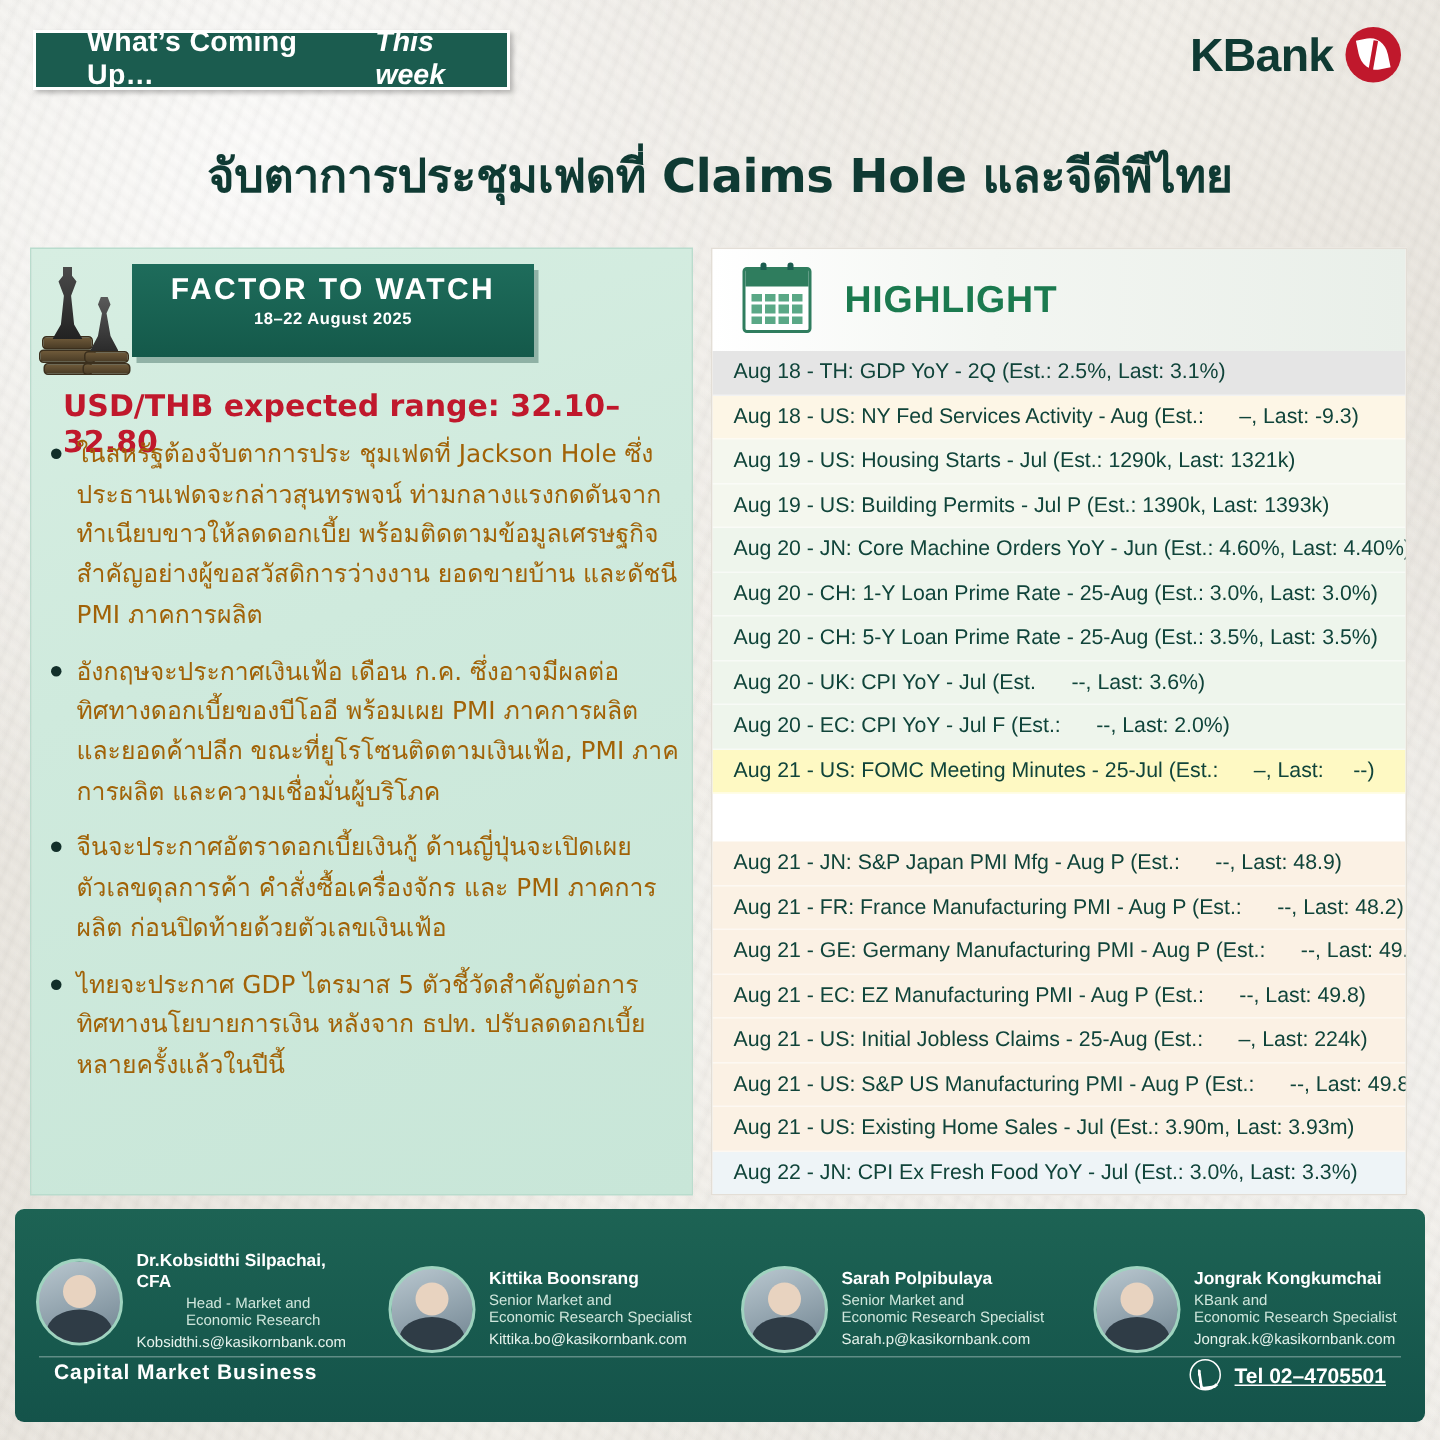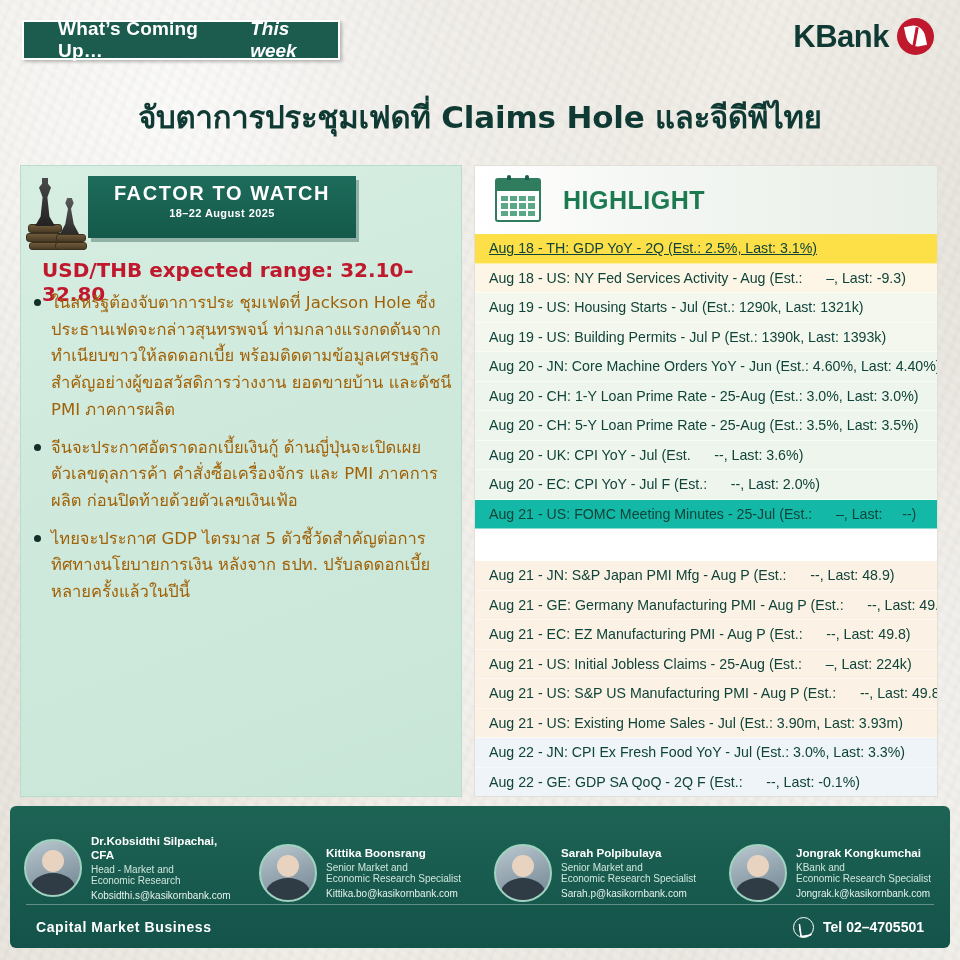--- a/index.html
+++ b/index.html
@@ -214,25 +214,25 @@
   .pinfo { margin-left: 9px; color: #ffffff; line-height: 1.18; }
   .pname { font-size: 11.6px; font-weight: bold; }
   .prole { font-size: 10px; color: #cfe6dc; margin-top: 2px; }
   .pmail { font-size: 10px; color: #e6f2ec; margin-top: 3px; }
   .divider {
     position: absolute; left: 16px; right: 16px; top: 98px;
     height: 1px; background: rgba(255,255,255,0.32);
   }
   .foot-bottom {
     position: absolute; left: 0; right: 0; top: 100px; height: 42px;
-    display: flex; align-items: center; justify-content: space-between;
+    display: flex; align-items: flex-start; justify-content: space-between;
     padding: 0 26px;
   }
   .cmb { color: #ffffff; font-size: 14px; font-weight: bold; letter-spacing: .6px; }
-  .tel { display: flex; align-items: center; gap: 9px; color: #ffffff; font-size: 14px; font-weight: bold; }
+  .tel { display: flex; align-items: center; gap: 9px; color: #ffffff; font-size: 14px; font-weight: bold; text-decoration: underline; }
   .tel .ph {
     width: 21px; height: 21px; border-radius: 50%;
     border: 1.6px solid #ffffff; position: relative;
   }
   .tel .ph::before {
     content: ""; position: absolute; left: 5px; top: 4px;
     width: 10px; height: 11px;
     border: 2px solid #ffffff; border-radius: 3px 3px 6px 3px;
     border-top-color: transparent; border-right-color: transparent;
     transform: rotate(-8deg);
@@ -274,20 +274,24 @@
 
 <div class="usd-range">USD/THB expected range: 32.10–32.80</div>
 
 <div class="bullets">
   <div class="bullet">
     <span class="dot"></span>
     <span class="txt">ในสหรัฐต้องจับตาการประ ชุมเฟดที่ Jackson Hole ซึ่งประธานเฟดจะกล่าวสุนทรพจน์ ท่ามกลางแรงกดดันจากทําเนียบขาวให้ลดดอกเบี้ย พร้อมติดตามข้อมูลเศรษฐกิจสําคัญอย่างผู้ขอสวัสดิการว่างงาน ยอดขายบ้าน และดัชนี PMI ภาคการผลิต</span>
   </div>
   <div class="bullet">
     <span class="dot"></span>
+    <span class="txt">อังกฤษจะประกาศเงินเฟ้อ เดือน ก.ค. ซึ่งอาจมีผลต่อทิศทางดอกเบี้ยของบีโออี พร้อมเผย PMI ภาคการผลิตและยอดค้าปลีก ขณะที่ยูโรโซนติดตามเงินเฟ้อ, PMI ภาคการผลิต และความเชื่อมั่นผู้บริโภค</span>
+  </div>
+  <div class="bullet">
+    <span class="dot"></span>
     <span class="txt">จีนจะประกาศอัตราดอกเบี้ยเงินกู้ ด้านญี่ปุ่นจะเปิดเผยตัวเลขดุลการค้า คําสั่งซื้อเครื่องจักร และ PMI ภาคการผลิต ก่อนปิดท้ายด้วยตัวเลขเงินเฟ้อ</span>
   </div>
   <div class="bullet">
     <span class="dot"></span>
     <span class="txt">ไทยจะประกาศ GDP ไตรมาส 5 ตัวชี้วัดสําคัญต่อการทิศทางนโยบายการเงิน หลังจาก ธปท. ปรับลดดอกเบี้ยหลายครั้งแล้วในปีนี้</span>
   </div>
 </div>
 
 <div class="right-panel">
   <div class="highlight-head">
@@ -306,49 +310,50 @@
           <i></i>
           <i></i>
           <i></i>
           <i></i>
           <i></i>
         </span>
     </span>
     <span class="hl-title">HIGHLIGHT</span>
   </div>
   <div class="rows" id="highlight-rows">
-      <div class="row" style="background: #fde047; text-decoration: underline;">Aug 18 - TH: GDP YoY - 2Q (Est.: 2.5%, Last: 3.1%)</div>
+      <div class="row" style="background: #e5e5e5;">Aug 18 - TH: GDP YoY - 2Q (Est.: 2.5%, Last: 3.1%)</div>
       <div class="row" style="background: rgb(253, 246, 230);">Aug 18 - US: NY Fed Services Activity - Aug (Est.:      –, Last: -9.3)</div>
       <div class="row" style="background: rgb(244, 247, 238);">Aug 19 - US: Housing Starts - Jul (Est.: 1290k, Last: 1321k)</div>
       <div class="row" style="background: rgb(244, 247, 238);">Aug 19 - US: Building Permits - Jul P (Est.: 1390k, Last: 1393k)</div>
       <div class="row" style="background: rgb(238, 245, 236);">Aug 20 - JN: Core Machine Orders YoY - Jun (Est.: 4.60%, Last: 4.40%)</div>
       <div class="row" style="background: rgb(238, 245, 236);">Aug 20 - CH: 1-Y Loan Prime Rate - 25-Aug (Est.: 3.0%, Last: 3.0%)</div>
       <div class="row" style="background: rgb(238, 245, 236);">Aug 20 - CH: 5-Y Loan Prime Rate - 25-Aug (Est.: 3.5%, Last: 3.5%)</div>
       <div class="row" style="background: rgb(238, 245, 236);">Aug 20 - UK: CPI YoY - Jul (Est.      --, Last: 3.6%)</div>
       <div class="row" style="background: rgb(238, 245, 236);">Aug 20 - EC: CPI YoY - Jul F (Est.:      --, Last: 2.0%)</div>
-      <div class="row" style="background: #14b8a6; text-align: right;">Aug 21 - US: FOMC Meeting Minutes - 25-Jul (Est.:      –, Last:     --)</div>
+      <div class="row" style="background: #fef9c3; text-align: right;">Aug 21 - US: FOMC Meeting Minutes - 25-Jul (Est.:      –, Last:     --)</div>
       <div class="row" style="background: rgb(251, 241, 228); margin-top: 32px;">Aug 21 - JN: S&amp;P Japan PMI Mfg - Aug P (Est.:      --, Last: 48.9)</div>
+      <div class="row" style="background: rgb(251, 241, 228);">Aug 21 - FR: France Manufacturing PMI - Aug P (Est.:      --, Last: 48.2)</div>
       <div class="row" style="background: rgb(251, 241, 228);">Aug 21 - GE: Germany Manufacturing PMI - Aug P (Est.:      --, Last: 49.1)</div>
       <div class="row" style="background: rgb(251, 241, 228);">Aug 21 - EC: EZ Manufacturing PMI - Aug P (Est.:      --, Last: 49.8)</div>
       <div class="row" style="background: rgb(251, 241, 228);">Aug 21 - US: Initial Jobless Claims - 25-Aug (Est.:      –, Last: 224k)</div>
       <div class="row" style="background: rgb(251, 241, 228);">Aug 21 - US: S&amp;P US Manufacturing PMI - Aug P (Est.:      --, Last: 49.8)</div>
       <div class="row" style="background: rgb(251, 241, 228);">Aug 21 - US: Existing Home Sales - Jul (Est.: 3.90m, Last: 3.93m)</div>
       <div class="row" style="background: rgb(238, 244, 247);">Aug 22 - JN: CPI Ex Fresh Food YoY - Jul (Est.: 3.0%, Last: 3.3%)</div>
       <div class="row" style="background: rgb(238, 244, 247);">Aug 22 - GE: GDP SA QoQ - 2Q F (Est.:      --, Last: -0.1%)</div>
       <div class="row" style="background: rgb(238, 244, 247);">Aug 22 - UK: Retail Sales Ex Fuel YoY - Jul (Est.:      –, Last: 1.8%)</div>
     </div>
 </div>
 
 <div class="footer">
   <div class="people" id="footer-people">
       <div class="person">
         <div class="avatar"></div>
         <div class="pinfo">
           <div class="pname">Dr.Kobsidthi Silpachai, CFA</div>
-          <div class="prole" style="white-space: pre-line;">Head - Market and
+          <div class="prole" style="white-space: pre-line; margin-left: 33px;">Head - Market and
 Economic Research</div>
           <div class="pmail">Kobsidthi.s@kasikornbank.com</div>
         </div>
       </div>
       <div class="person">
         <div class="avatar"></div>
         <div class="pinfo">
           <div class="pname">Kittika Boonsrang</div>
           <div class="prole" style="white-space: pre-line;">Senior Market and
 Economic Research Specialist</div>

